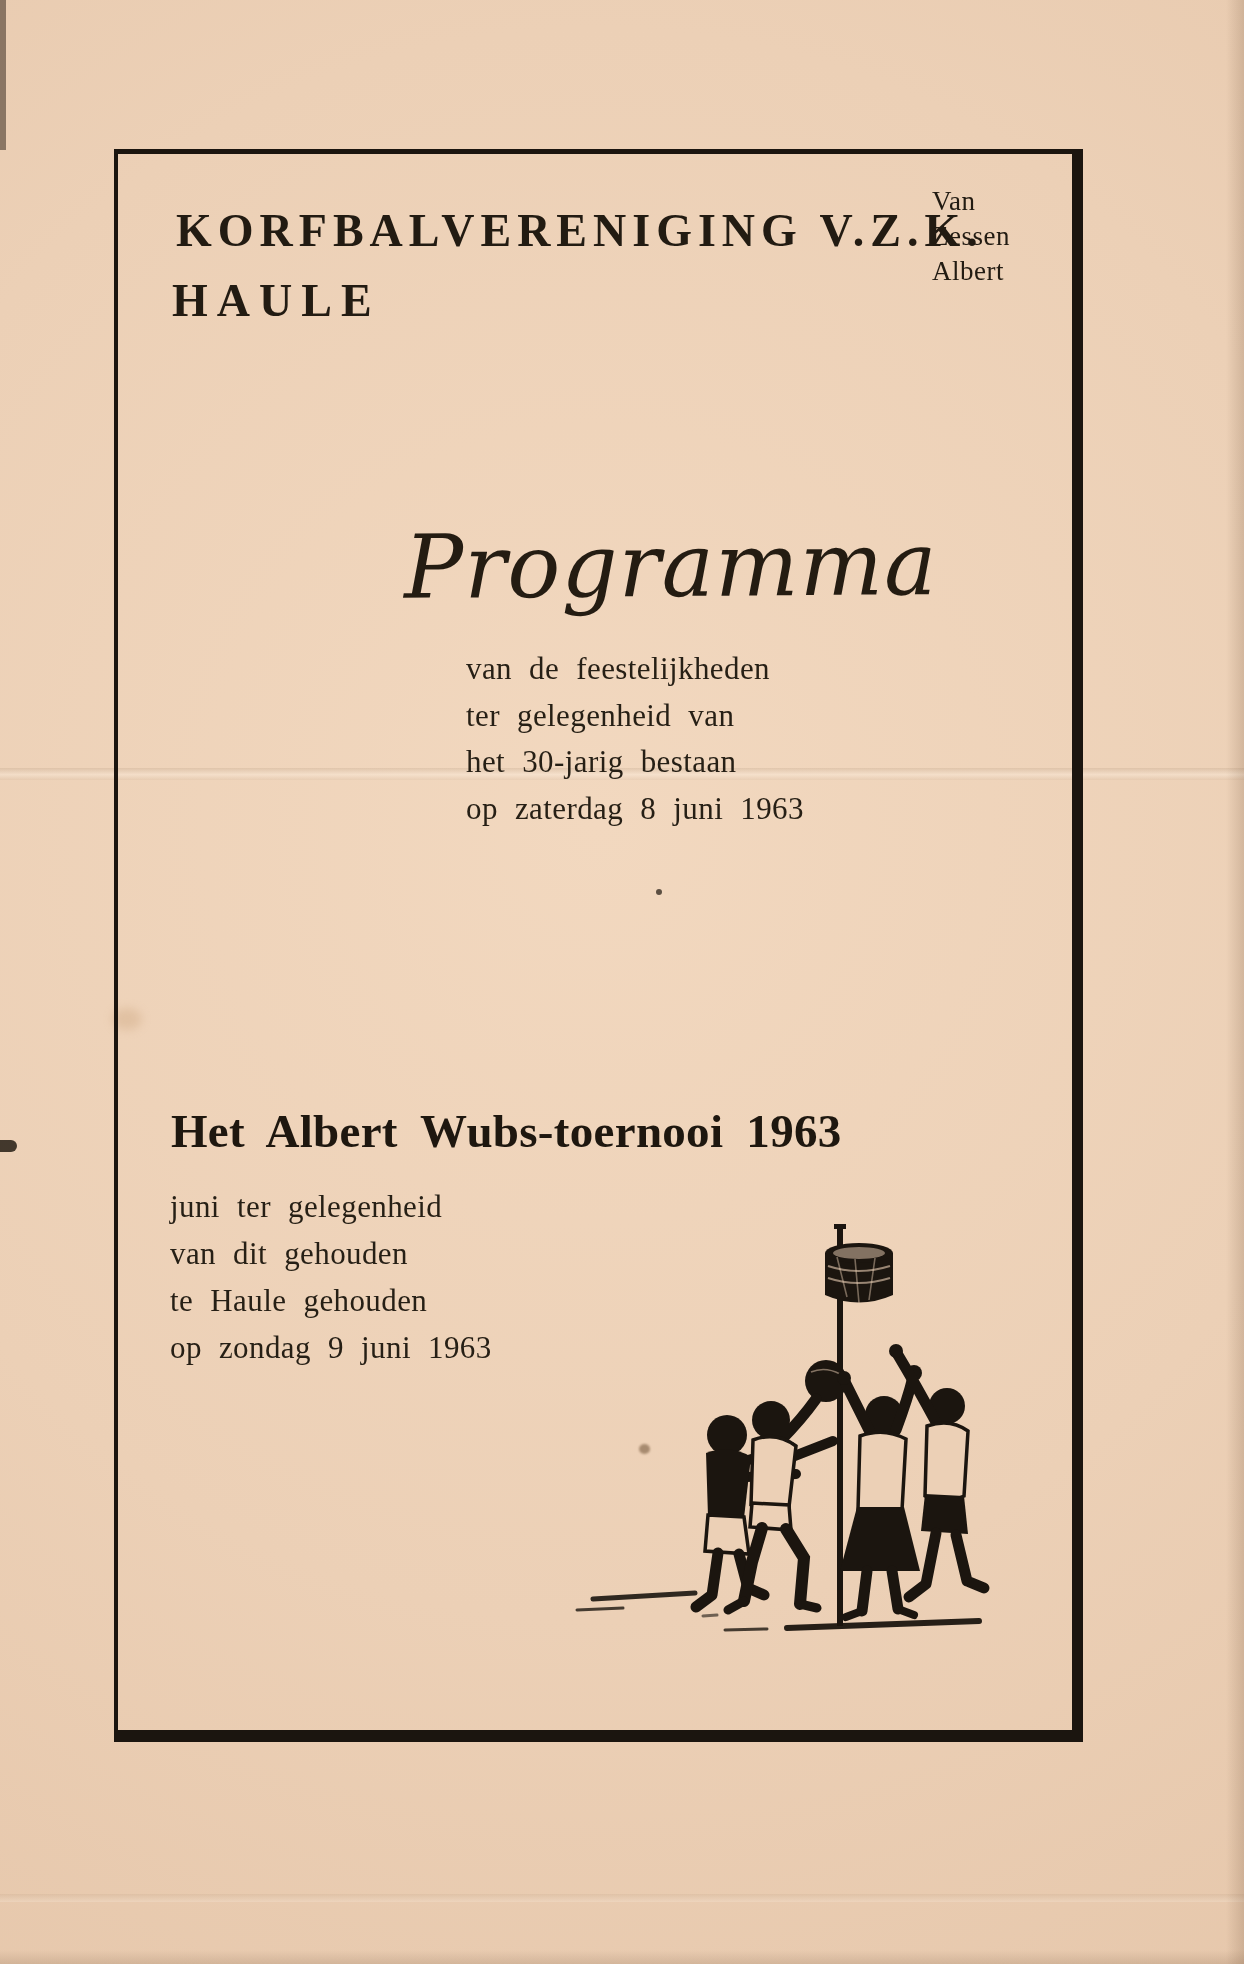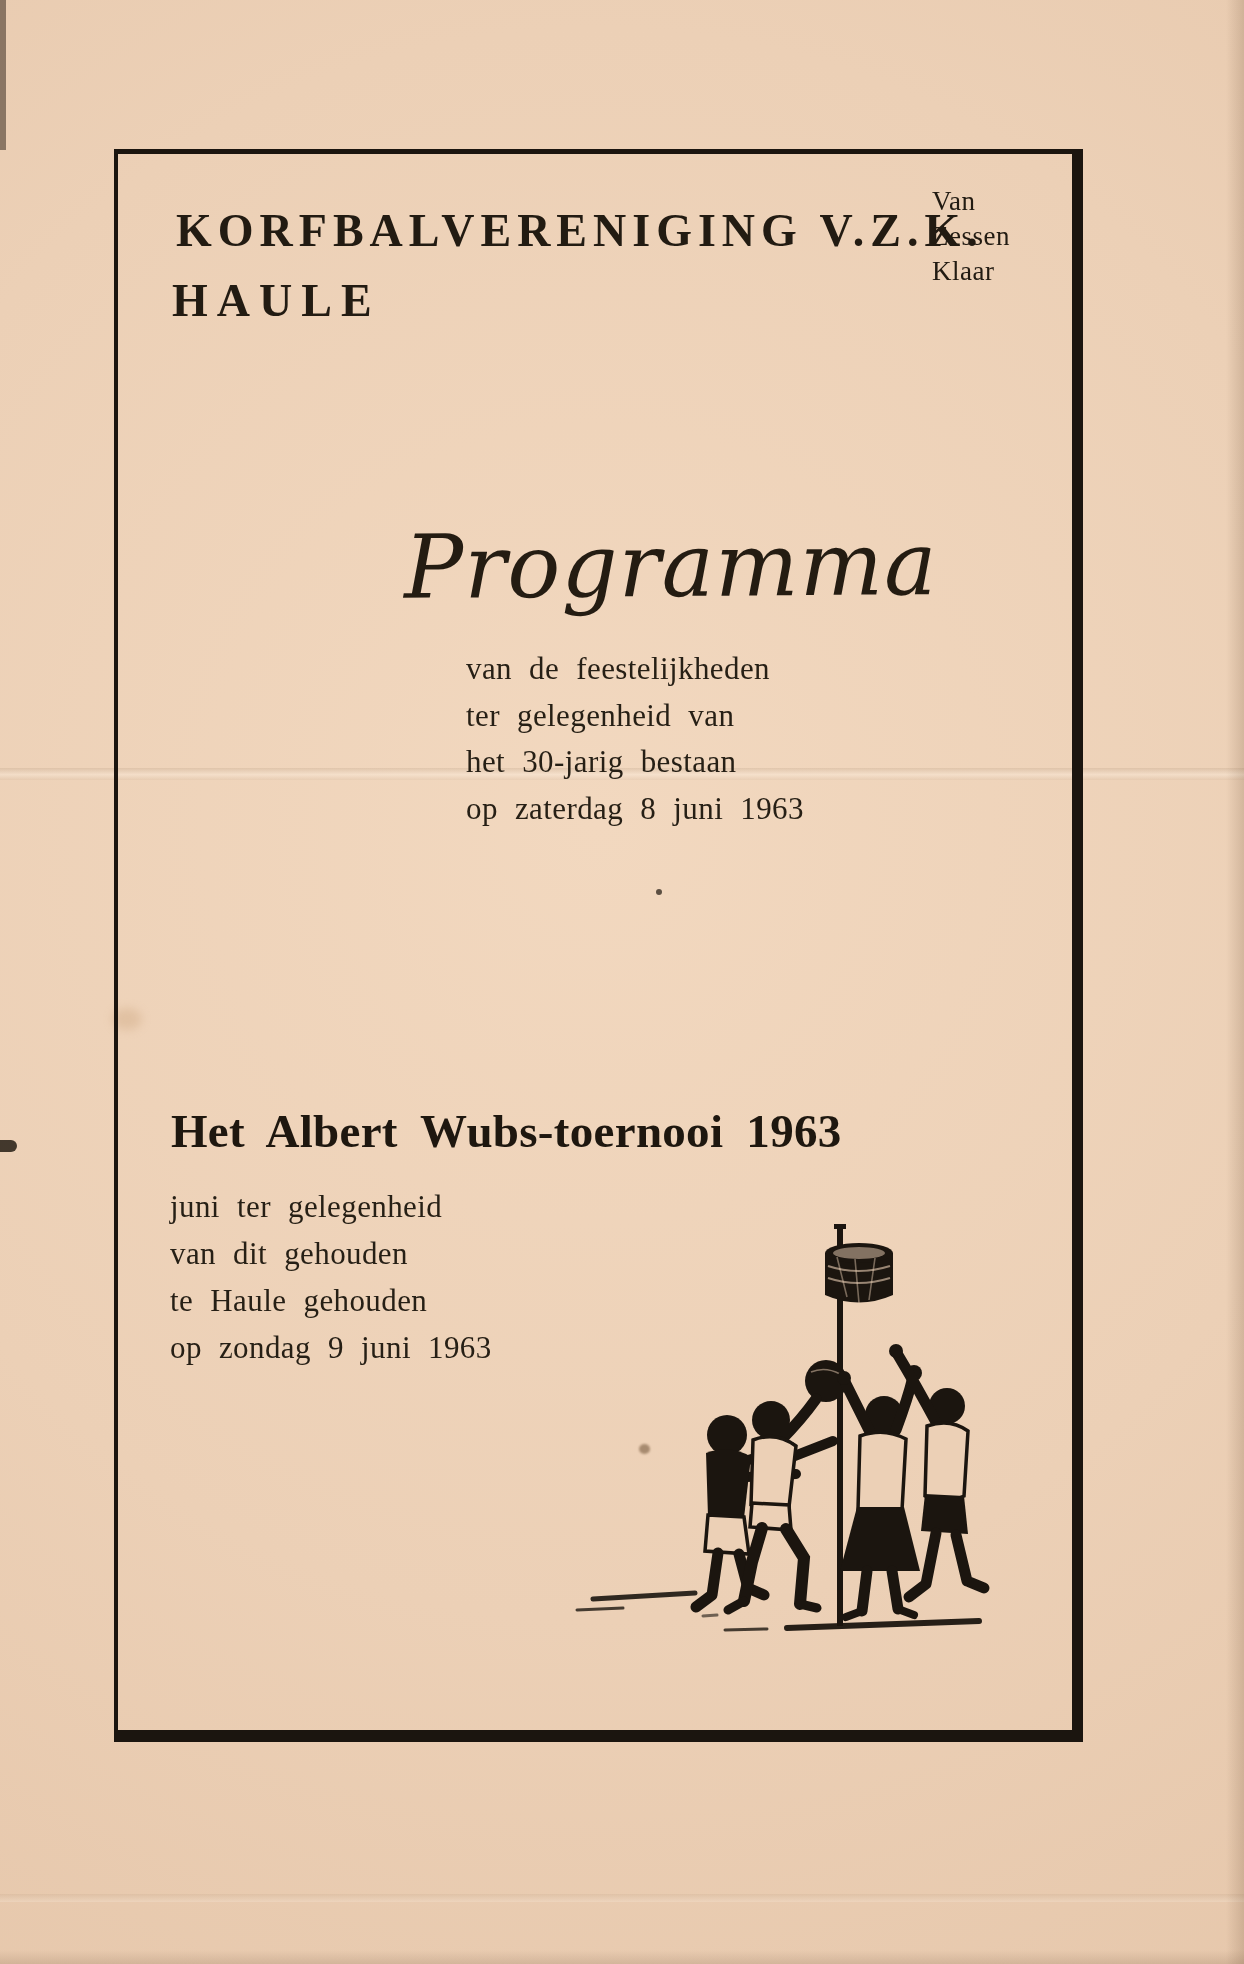--- a/index.html
+++ b/index.html
@@ -91,21 +91,21 @@
   <div class="stain-brown"></div>
   <div class="stain-yellow"></div>
   <div class="edge-dash"></div>
 
   <div class="frame"></div>
 
   <div class="club-name">KORFBALVERENIGING V.Z.K.</div>
   <div class="motto">
     <div>Van</div>
     <div>Zessen</div>
-    <div>Klaar</div>
+    <div>Albert</div>
   </div>
   <div class="location">HAULE</div>
 
   <div class="script-title">Programma</div>
   <div class="program-lines">
     <div>van de feestelijkheden</div>
     <div>ter gelegenheid van</div>
     <div>het 30-jarig bestaan</div>
     <div>op zaterdag 8 juni 1963</div>
   </div>

